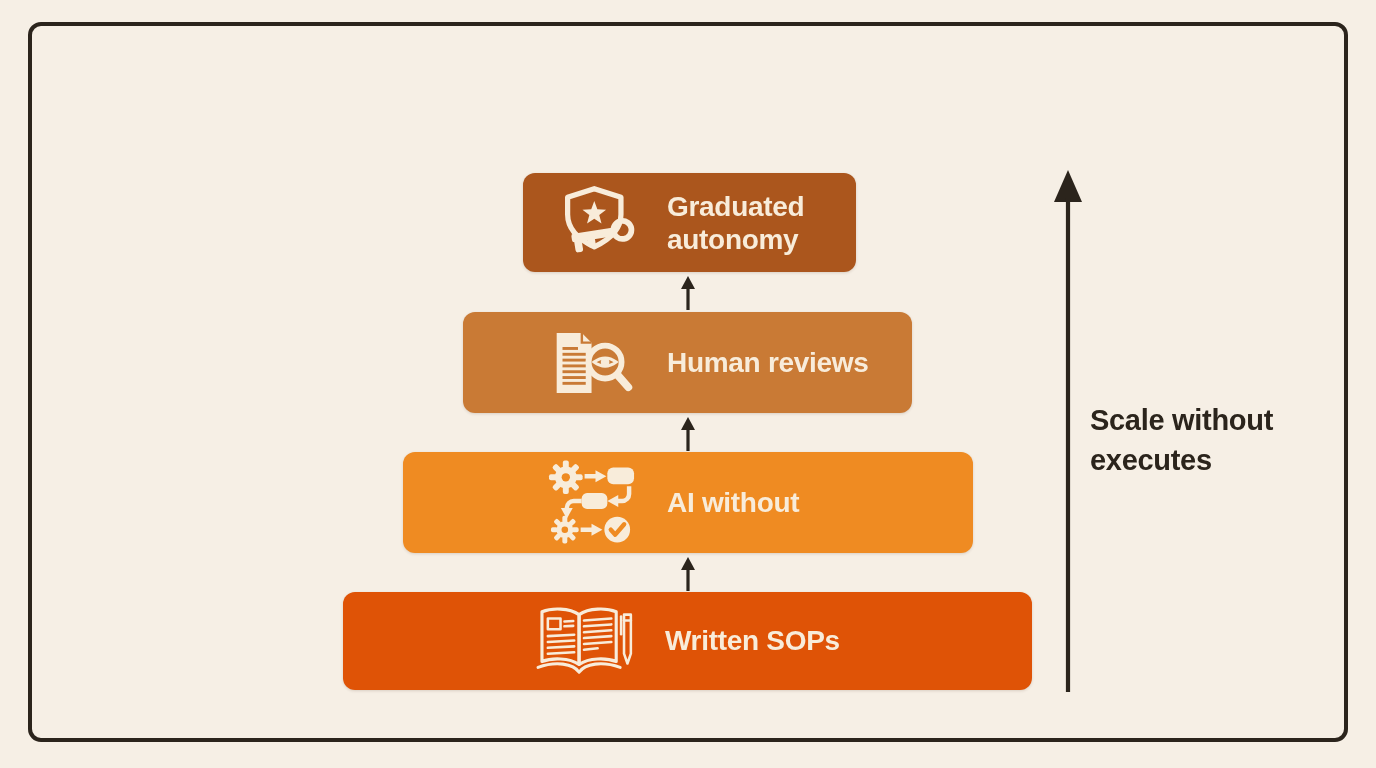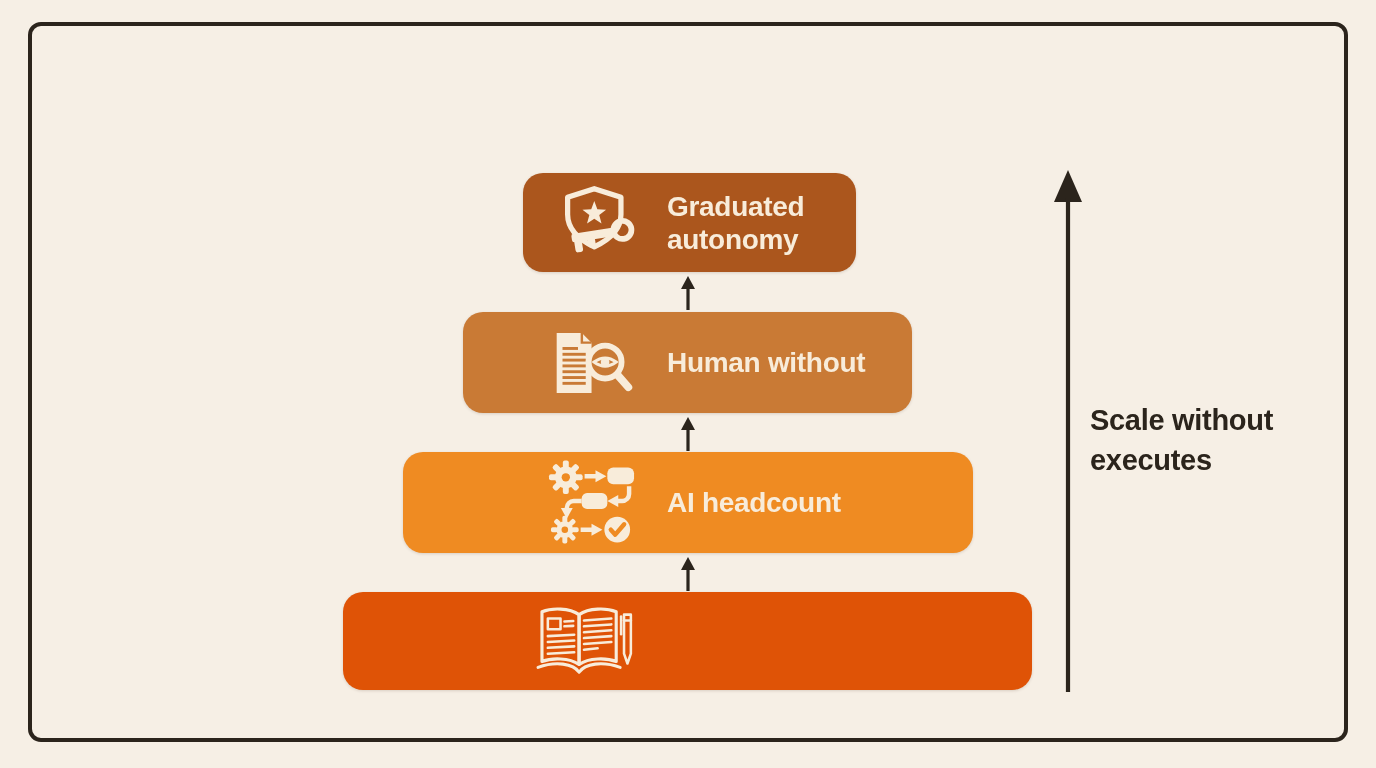--- a/index.html
+++ b/index.html
@@ -24,21 +24,21 @@
     left: 0; top: 56px; width: 1376px;
     text-align: center;
     font-size: 56px;
     font-weight: bold;
     letter-spacing: -1.5px;
     color: var(--ink, #2b241c);
   }
 
   .level {
     position: absolute;
-    border-radius: 20px;
+    border-radius: 12px;
     box-shadow: 0 1px 3px rgba(60,30,0,0.15);
   }
   .level-0 { left: 523px; top: 173px; width: 333px; height: 99px;  background: var(--level0); }
   .level-1 { left: 463px; top: 312px; width: 449px; height: 101px; background: var(--level1); }
   .level-2 { left: 403px; top: 452px; width: 570px; height: 101px; background: var(--level2); }
   .level-3 { left: 343px; top: 592px; width: 689px; height: 98px;  background: var(--level3); }
 
   .icon-wrap, .level-label {
     position: absolute; top: 50%; transform: translateY(-50%);
   }
@@ -121,21 +121,21 @@
           <line x1="16" y1="50" x2="40" y2="50"></line>
           <line x1="16" y1="56" x2="40" y2="56"></line>
           <line x1="16" y1="62" x2="40" y2="62"></line>
         </g>
         <circle cx="60" cy="40" r="17" fill="var(--level1)" stroke="var(--box-text)" stroke-width="6"></circle>
         <path d="M48.5 40 Q60 31.5 71.5 40 Q60 48.5 48.5 40 Z" stroke="var(--box-text)" stroke-width="3"></path>
         <circle cx="60" cy="40" r="4.5" fill="var(--box-text)"></circle>
         <line x1="73" y1="53.5" x2="84" y2="66" stroke="var(--box-text)" stroke-width="8" stroke-linecap="round"></line>
       </svg>
     </span>
-    <span class="level-label">Human without</span>
+    <span class="level-label">Human reviews</span>
   </div>
 
   <svg class="step-arrow step-arrow-1" viewBox="0 0 18 34">
     <path d="M9 0 L2 13 H16 Z" fill="var(--ink)"></path>
     <line x1="9" y1="11" x2="9" y2="34" stroke="var(--ink)" stroke-width="3.2"></line>
   </svg>
 
   <div class="level level-2">
     <span class="icon-wrap">
       <svg width="95" height="89" viewBox="0 0 96 90" fill="none">
@@ -174,21 +174,21 @@
           </g>
           <circle r="8.5" fill="var(--box-text)"></circle>
           <circle r="3.3" fill="var(--level2)"></circle>
         </g>
         <line x1="35" y1="72" x2="47" y2="72" stroke="var(--box-text)" stroke-width="4.5"></line>
         <path d="M46 66 l11 6 -11 6 z" fill="var(--box-text)"></path>
         <circle cx="72" cy="72" r="13" fill="var(--box-text)"></circle>
         <path d="M65.5 72 l4.5 5 l9 -10.5" stroke="var(--level2)" stroke-width="4.5" stroke-linecap="round" stroke-linejoin="round"></path>
       </svg>
     </span>
-    <span class="level-label">AI headcount</span>
+    <span class="level-label">AI without</span>
   </div>
 
   <svg class="step-arrow step-arrow-2" viewBox="0 0 18 34">
     <path d="M9 0 L2 13 H16 Z" fill="var(--ink)"></path>
     <line x1="9" y1="11" x2="9" y2="34" stroke="var(--ink)" stroke-width="3.2"></line>
   </svg>
 
   <div class="level level-3">
     <span class="icon-wrap">
       <svg width="104" height="84" viewBox="0 0 104 86" fill="none" stroke="var(--box-text)" stroke-width="3.2" stroke-linecap="round" stroke-linejoin="round">
@@ -210,20 +210,21 @@
           <line x1="53" y1="46" x2="81" y2="44"></line>
           <line x1="53" y1="52" x2="67" y2="50.5"></line>
         </g>
         <g stroke-width="2.6">
           <path d="M94 16 h7 V56 l-3.5 10 l-3.5 -10 Z"></path>
           <line x1="94" y1="22" x2="101" y2="22"></line>
           <line x1="91" y1="18" x2="91" y2="36"></line>
         </g>
       </svg>
     </span>
+    <span class="level-label">Written SOPs</span>
   </div>
 
   <svg class="big-arrow" viewBox="0 0 34 524">
     <path d="M17 0 L3 32 H31 Z" fill="var(--ink)"></path>
     <line x1="17" y1="28" x2="17" y2="522" stroke="var(--ink)" stroke-width="4.2"></line>
   </svg>
 
   <div class="side-label">Scale without executes</div>
 
 </div>

